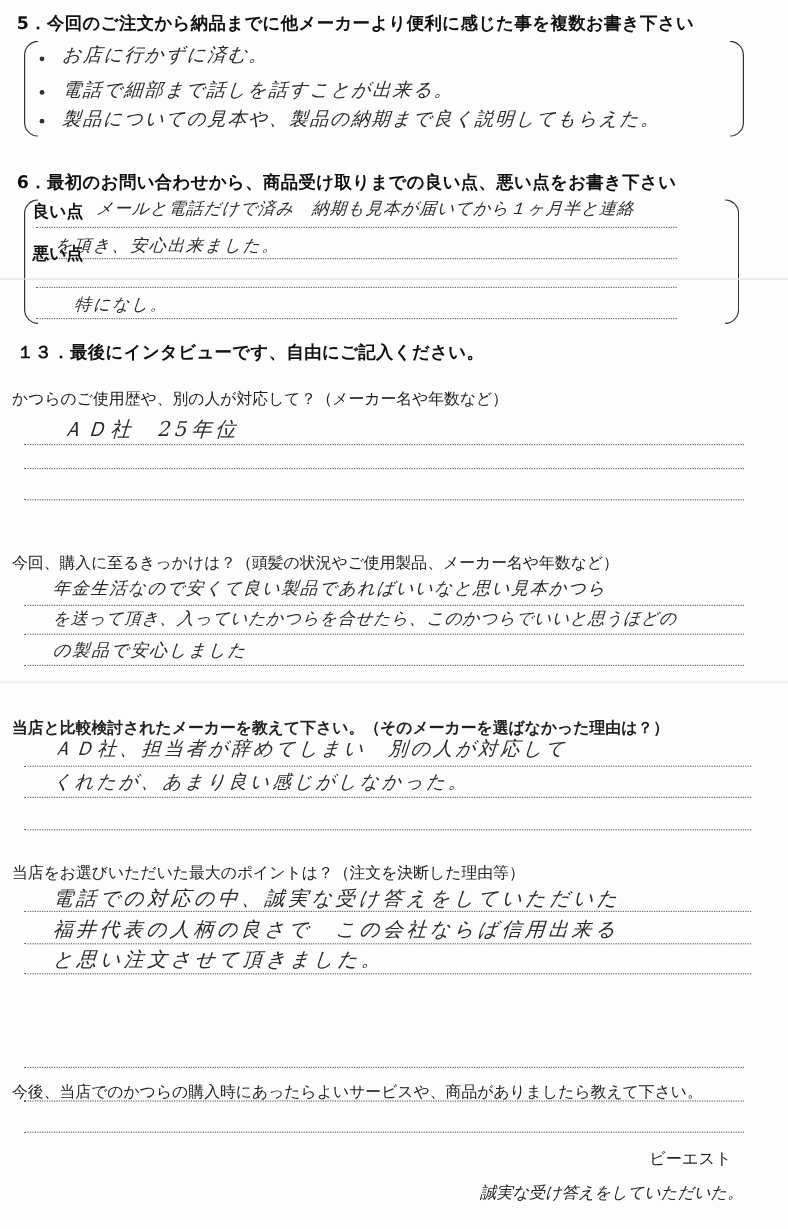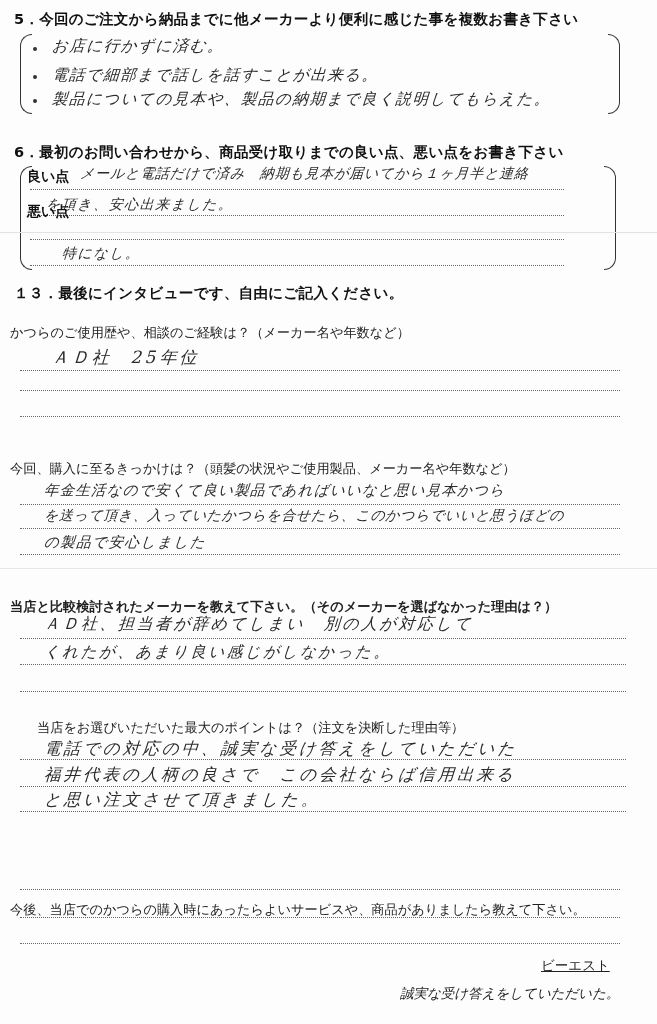--- a/index.html
+++ b/index.html
@@ -41,51 +41,51 @@
 <div class="dots" style="left:30px; width:534px; top:189px;"></div>
 <div class="hand" style="left:46px; top:196px; font-size:14px;">を頂き、安心出来ました。</div>
 <div class="dots" style="left:30px; width:534px; top:215px;"></div>
 <div class="label-bold" style="left:27px; top:203px;">悪い点</div>
 <div class="dots" style="left:30px; width:534px; top:239px;"></div>
 <div class="hand" style="left:62px; top:245px; font-size:14px;">特になし。</div>
 <div class="dots" style="left:30px; width:534px; top:265px;"></div>
 
 <div class="q-title" style="top:284px;">１３．最後にインタビューです、自由にご記入ください。</div>
 
-<div class="q-sub" style="top:324px;">かつらのご使用歴や、相談のご経験は？（メーカー名や年数など）</div>
+<div class="q-sub" style="top:324px;">かつらのご使用歴や、別の人が対応して？（メーカー名や年数など）</div>
 <div class="hand" style="left:52px; top:346px; font-size:17px; letter-spacing:3px;">ＡＤ社　25年位</div>
 <div class="dots" style="left:20px; width:600px; top:370px;"></div>
 <div class="dots" style="left:20px; width:600px; top:390px;"></div>
 <div class="dots" style="left:20px; width:600px; top:416px;"></div>
 
 <div class="q-sub" style="top:460px;">今回、購入に至るきっかけは？（頭髪の状況やご使用製品、メーカー名や年数など）</div>
 <div class="hand" style="left:44px; top:481px; font-size:14.5px; letter-spacing:1.2px;">年金生活なので安くて良い製品であればいいなと思い見本かつら</div>
 <div class="dots" style="left:20px; width:600px; top:504px;"></div>
 <div class="hand" style="left:44px; top:507px; font-size:14px; letter-spacing:0.6px;">を送って頂き、入っていたかつらを合せたら、このかつらでいいと思うほどの</div>
 <div class="dots" style="left:20px; width:600px; top:528px;"></div>
 <div class="hand" style="left:44px; top:533px; font-size:14.5px;">の製品で安心しました</div>
 <div class="dots" style="left:20px; width:600px; top:554px;"></div>
 
 <div class="q-sub" style="top:598px;font-weight:bold;">当店と比較検討されたメーカーを教えて下さい。（そのメーカーを選ばなかった理由は？）</div>
 <div class="hand" style="left:44px; top:614px; font-size:16px; letter-spacing:2.5px;">ＡＤ社、担当者が辞めてしまい　別の人が対応して</div>
 <div class="dots" style="left:20px; width:606px; top:638px;"></div>
 <div class="hand" style="left:44px; top:642px; font-size:15.5px; letter-spacing:2.5px;">くれたが、あまり良い感じがしなかった。</div>
 <div class="dots" style="left:20px; width:606px; top:664px;"></div>
 <div class="dots" style="left:20px; width:606px; top:691px;"></div>
 
-<div class="q-sub" style="top:719px;margin-left:27px;">当店をお選びいただいた最大のポイントは？（注文を決断した理由等）</div>
+<div class="q-sub" style="top:719px;">当店をお選びいただいた最大のポイントは？（注文を決断した理由等）</div>
 <div class="hand" style="left:44px; top:738px; font-size:16.5px; letter-spacing:3px;">電話での対応の中、誠実な受け答えをしていただいた</div>
 <div class="dots" style="left:20px; width:606px; top:759px;"></div>
 <div class="hand" style="left:44px; top:764px; font-size:16.5px; letter-spacing:3px;">福井代表の人柄の良さで　この会社ならば信用出来る</div>
 <div class="dots" style="left:20px; width:606px; top:786px;"></div>
 <div class="hand" style="left:44px; top:789px; font-size:16.5px; letter-spacing:3px;">と思い注文させて頂きました。</div>
 <div class="dots" style="left:20px; width:606px; top:811px;"></div>
 
 <div class="q-sub" style="top:901px;">今後、当店でのかつらの購入時にあったらよいサービスや、商品がありましたら教えて下さい。</div>
 <div class="dots" style="left:20px; width:600px; top:889px;"></div>
 <div class="dots" style="left:20px; width:600px; top:917px;"></div>
 <div class="dots" style="left:20px; width:600px; top:943px;"></div>
 
-<div class="sign" style="left:541px; top:957px;text-decoration:underline;">ビーエスト</div>
+<div class="sign" style="left:541px; top:957px;">ビーエスト</div>
 <div class="thanks" style="left:400px; top:985px;">誠実な受け答えをしていただいた。</div>
 
 <div class="fold" style="left:0; width:657px; top:232px; border-top-color:#e2e2e2;"></div>
 <div class="fold" style="left:0; width:657px; top:568px; border-top-color:#e8e8e8;"></div>
 
 </body></html>

